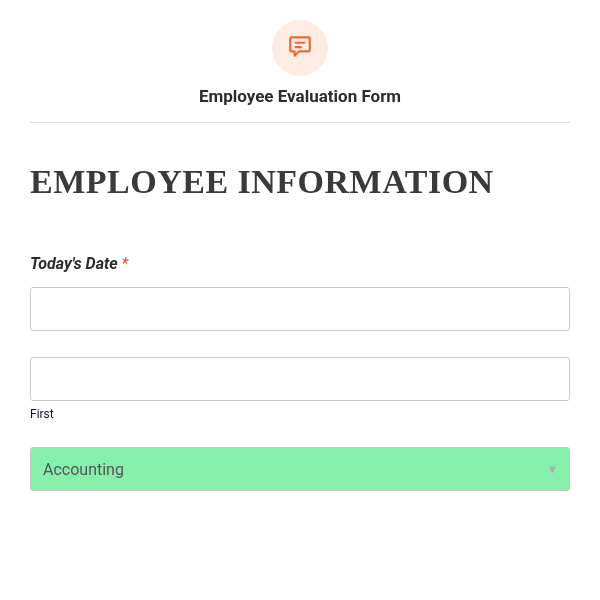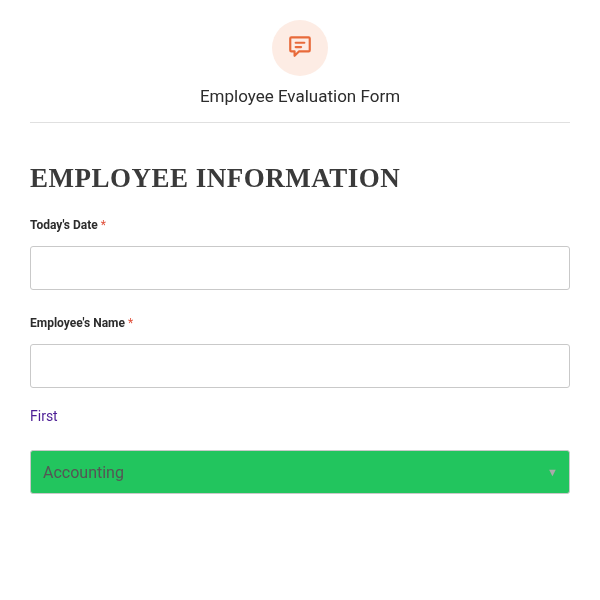--- a/index.html
+++ b/index.html
@@ -23,72 +23,73 @@
     background: #fdece4;
     border-radius: 50%;
     display: inline-flex;
     align-items: center;
     justify-content: center;
     margin-bottom: 10px;
   }
   .icon-circle svg { width: 26px; height: 26px; }
   .form-title {
     font-size: 17px;
-    font-weight: 400;
+    font-weight: 700;
     color: #2c2c2c;
   }
   .section-heading {
     font-family: Georgia, "Times New Roman", serif;
-    font-size: 27px;
+    font-size: 34px;
     font-weight: 700;
     letter-spacing: 0.5px;
     color: #3a3a3a;
-    margin-bottom: 24px;
+    margin-bottom: 53px;
   }
   .field { margin-bottom: 26px; }
   .field-label {
-    font-size: 12px;
+    font-size: 16px;
     font-weight: 700;
     color: #2c2c2c;
     margin-bottom: 14px;
     display: block;
+    font-style: italic;
   }
   .required { color: #e04e39; font-weight: 400; }
   .text-input, .select-input {
     width: 100%;
     height: 44px;
     border: 1px solid #c9c9c9;
     border-radius: 3px;
     padding: 0 12px;
     font-size: 16px;
     background: #fff;
     color: #555;
   }
   .name-row {
     display: flex;
     gap: 14px;
   }
   .name-col { flex: 1; }
   .sublabel {
-    font-size: 14px;
-    color: #4c1d95;
-    margin-top: 20px;
+    font-size: 12px;
+    color: #0f172a;
+    margin-top: 6px;
     display: block;
   }
   .select-wrapper {
     position: relative;
   }
   .select-display {
     width: 100%;
     height: 44px;
     border: 1px solid #c9c9c9;
     border-radius: 3px;
     padding: 0 12px;
     font-size: 16px;
-    background: #22c55e;
+    background: #86efac;
     color: #555;
     display: flex;
     align-items: center;
     cursor: pointer;
   }
   .select-caret {
     position: absolute;
     right: 12px;
     top: 50%;
     transform: translateY(-50%);
@@ -117,24 +118,20 @@
 
 <div class="field">
   <label class="field-label">
     <span>Today's Date</span>
     <span class="required">*</span>
   </label>
   <input type="text" class="text-input" value="" style="">
 </div>
 
 <div class="field">
-  <label class="field-label">
-    <span>Employee's Name</span>
-    <span class="required">*</span>
-  </label>
   <div class="name-row">
     <div class="name-col">
       <input type="text" class="text-input" value="" style="">
       <span class="sublabel">First</span>
     </div>
   </div>
 </div>
 
 <div class="field">
   <div class="select-wrapper">

